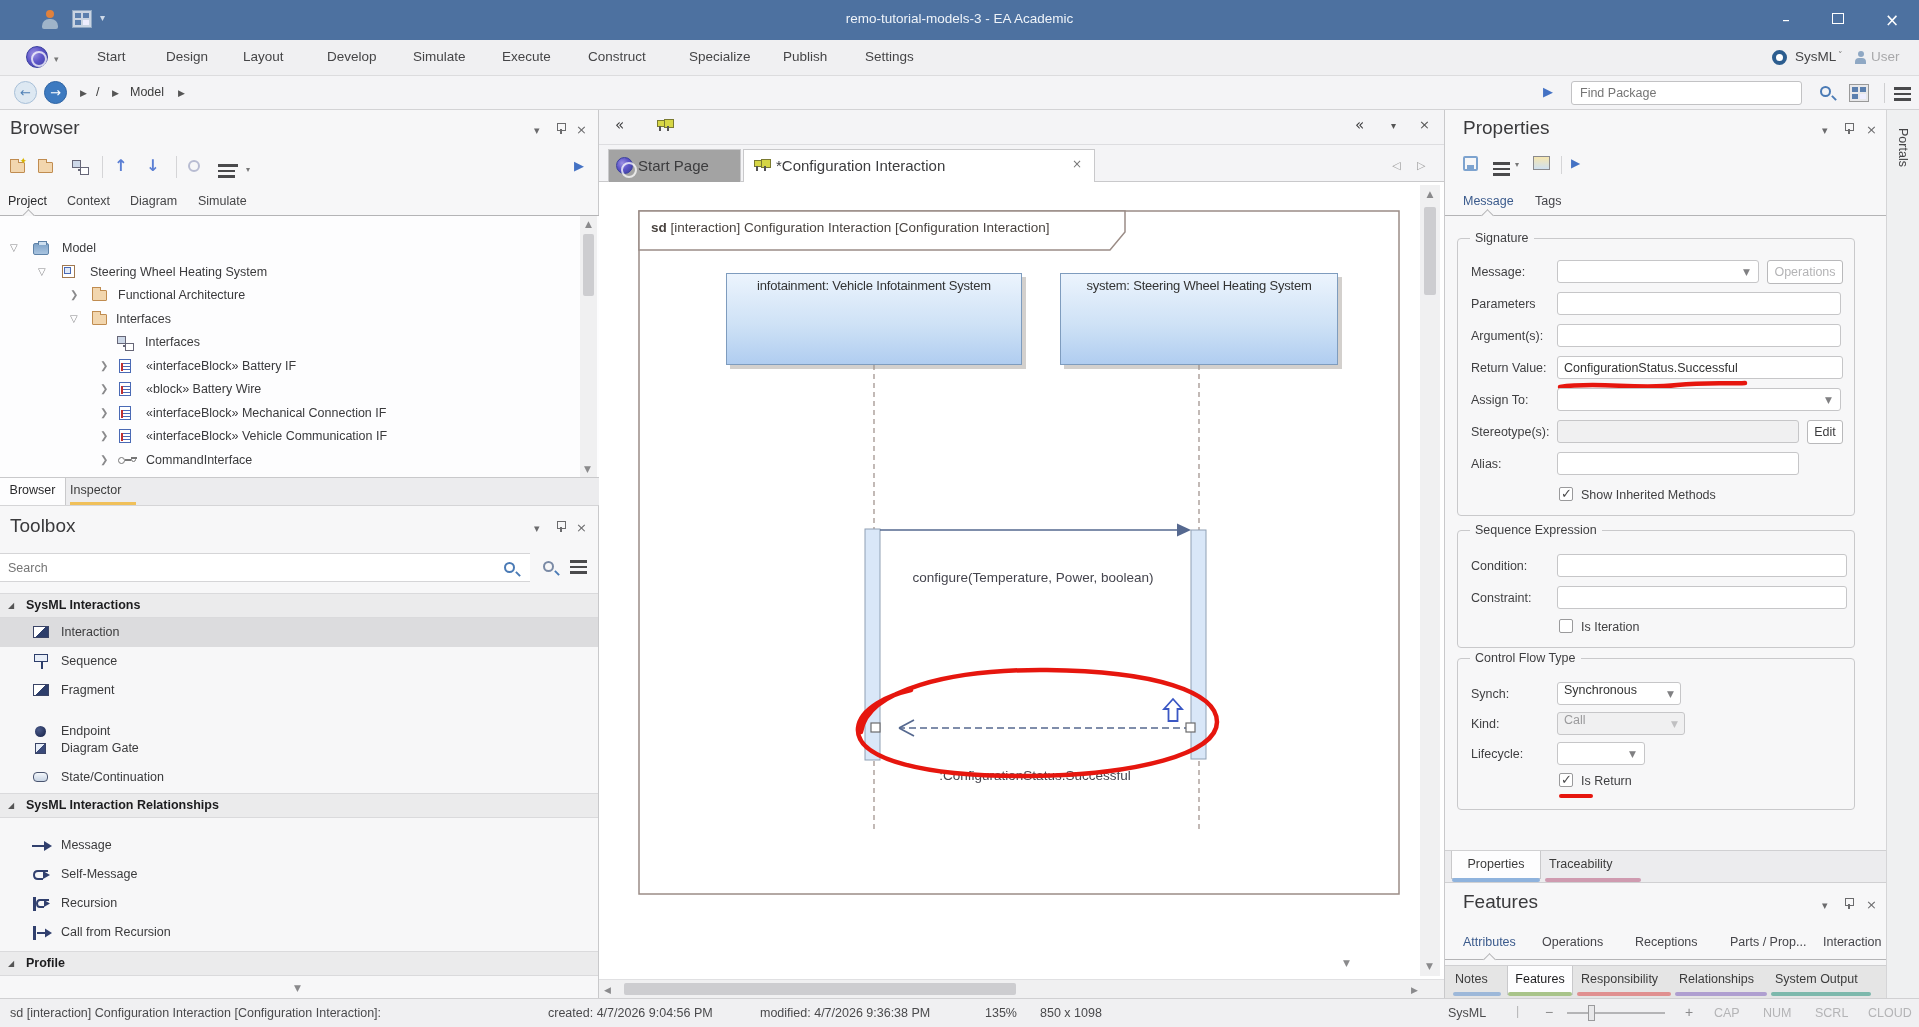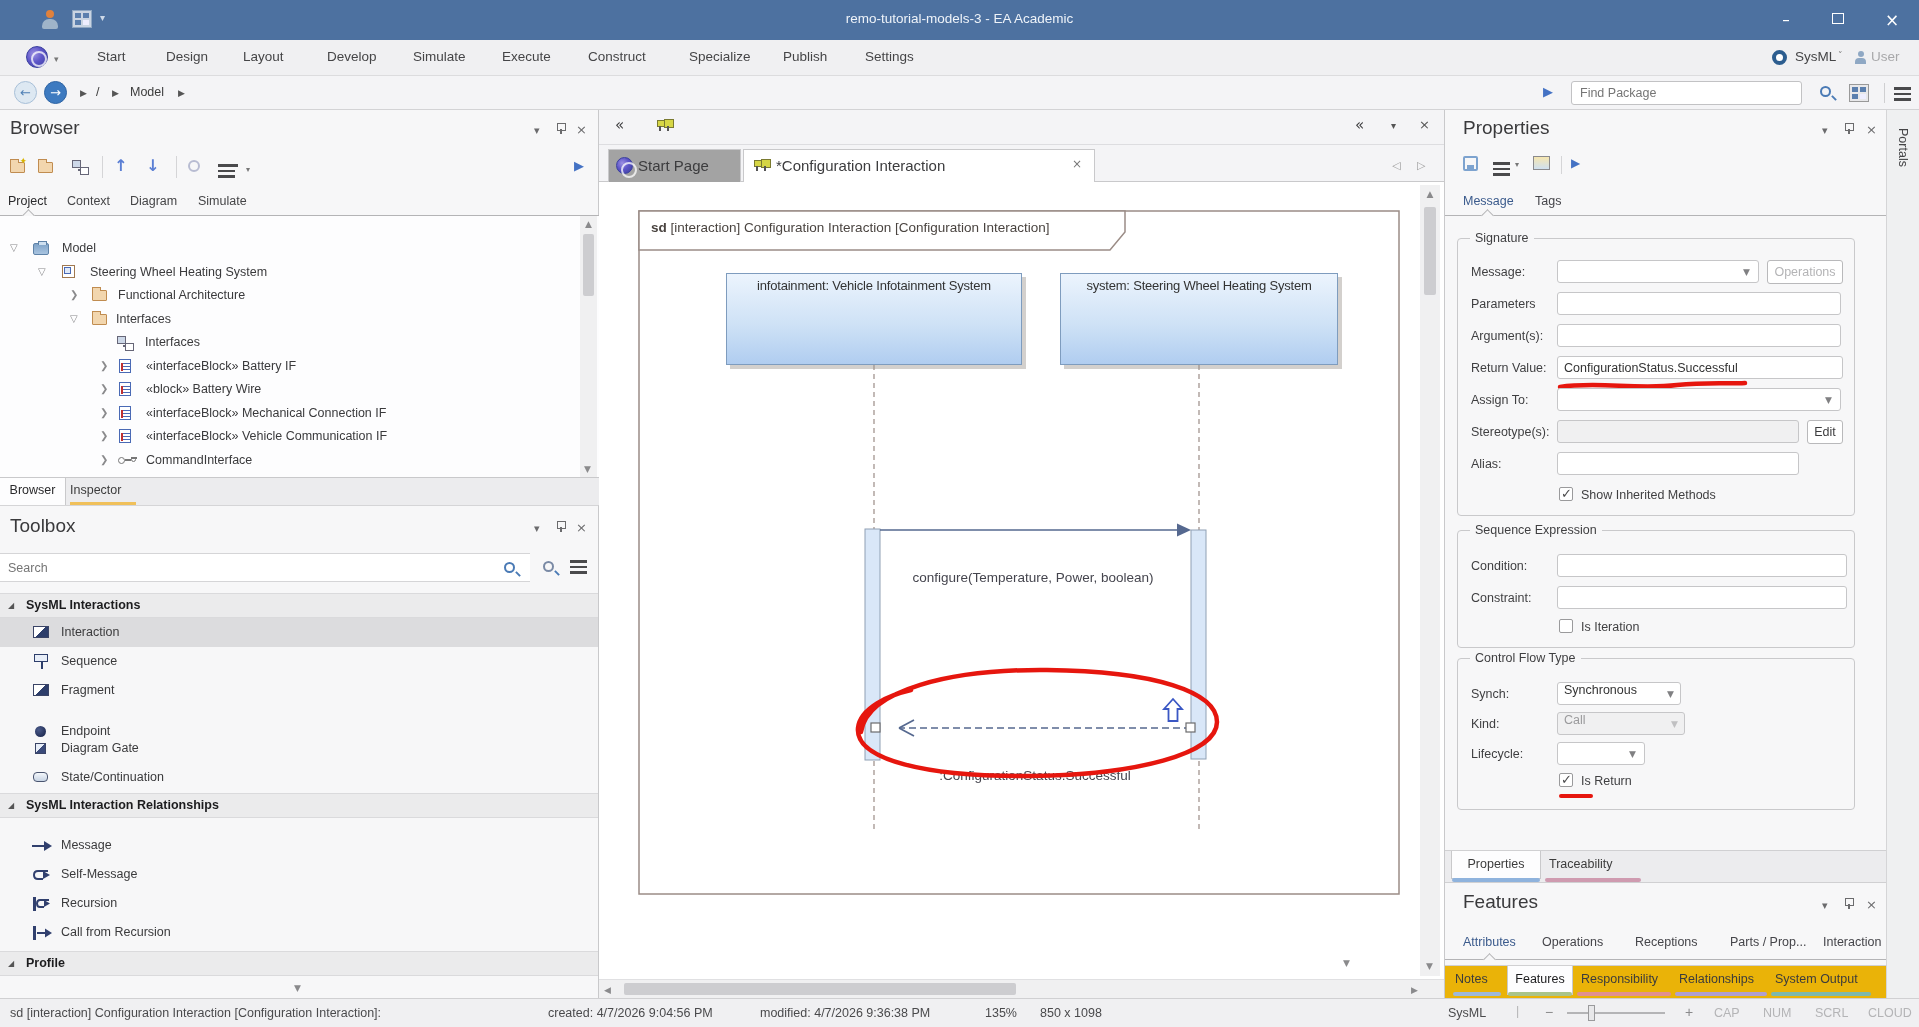--- a/index.html
+++ b/index.html
@@ -519,21 +519,21 @@
     <span class="abs chrome-ic ico" style="left:421px;top:14px;font-size:13px;">×</span>
     <span class="rtab abs" style="left:18px;top:52px;color:#3a5a8c;">Attributes</span>
     <span class="rtab abs" style="left:97px;top:52px;">Operations</span>
     <span class="rtab abs" style="left:190px;top:52px;">Receptions</span>
     <span class="rtab abs" style="left:285px;top:52px;">Parts / Prop...</span>
     <span class="rtab abs" style="left:378px;top:52px;white-space:nowrap;overflow:hidden;width:60px;">Interaction P...</span>
     <div class="rule abs" style="left:0;top:76px;width:442px;"></div>
     <span class="abs notch" style="left:40px;top:72px;"></span>
   </div>
 
-  <div class="abs" style="left:0;top:855px;width:442px;height:33px;background:#eab308;border-top:1px solid #d0d0d2;">
+  <div class="abs" style="left:0;top:855px;width:442px;height:33px;background:#e5e5e5;border-top:1px solid #d0d0d2;">
     <div class="abs" style="left:10px;top:6px;font-size:12.5px;">Notes</div>
     <div class="underbar" style="left:8px;top:26px;width:48px;background:#9db8d9;"></div>
     <div class="abs" style="left:62px;top:0;width:66px;height:29px;background:#fdfdfe;border:1px solid #c9c9cb;border-top:none;text-align:center;font-size:12.5px;padding-top:6px;color:#1c1c1e;">Features</div>
     <div class="underbar" style="left:63px;top:26px;width:64px;background:#a9c48a;"></div>
     <div class="abs" style="left:136px;top:6px;font-size:12.5px;">Responsibility</div>
     <div class="underbar" style="left:132px;top:26px;width:94px;background:#e09090;"></div>
     <div class="abs" style="left:234px;top:6px;font-size:12.5px;">Relationships</div>
     <div class="underbar" style="left:230px;top:26px;width:92px;background:#af9fd0;"></div>
     <div class="abs" style="left:330px;top:6px;font-size:12.5px;">System Output</div>
     <div class="underbar" style="left:326px;top:26px;width:100px;background:#7db8ac;"></div>

